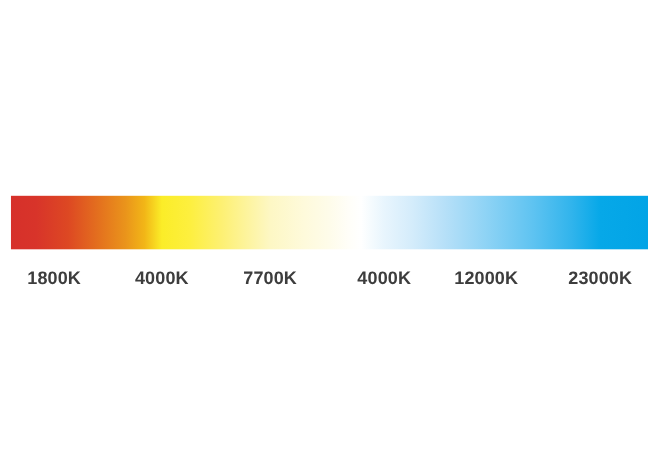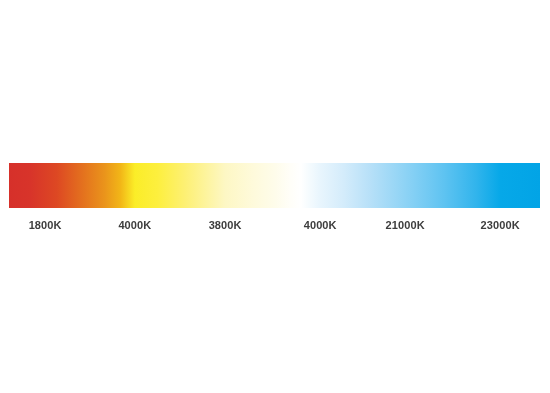--- a/index.html
+++ b/index.html
@@ -45,25 +45,25 @@
   #tick-label-row {
     position: absolute;
     left: 9px;
     top: 213px;
     width: 531px;
     height: 20px;
   }
 
   .tick-label {
     position: absolute;
-    top: 4px;
+    top: 12px;
     transform: translateX(-50%);
     white-space: nowrap;
     font-family: "Liberation Sans", sans-serif;
-    font-size: 11px;
+    font-size: 15px;
     font-weight: 700;
     letter-spacing: 0.1px;
     color: #3d3d3d;
     line-height: 16px;
   }
 </style>
 </head>
 <body style="background: rgb(255, 255, 255);">
 
 <div id="kelvin-scale-figure">
@@ -97,19 +97,19 @@
           <stop offset="100%" stop-color="#02a4e6"></stop>
         </linearGradient>
       </defs>
       <rect x="0" y="0" width="531" height="45" fill="url(#cctGradient)"></rect>
     </svg>
   </div>
 
   <div id="tick-label-row" style="left: 9px; width: 531px; top: 213px;">
     <span class="tick-label" style="left: 6.8%;">1800K</span>
     <span class="tick-label" style="left: 23.7%; text-align: right;">4000K</span>
-    <span class="tick-label" style="left: 40.7%;">3800K</span>
+    <span class="tick-label" style="left: 40.7%;">7700K</span>
     <span class="tick-label" style="left: 58.6%;">4000K</span>
-    <span class="tick-label" style="left: 74.6%;">21000K</span>
+    <span class="tick-label" style="left: 74.6%;">12000K</span>
     <span class="tick-label" style="left: 92.5%;">23000K</span>
   </div>
 
 </div>
 
 </body></html>

